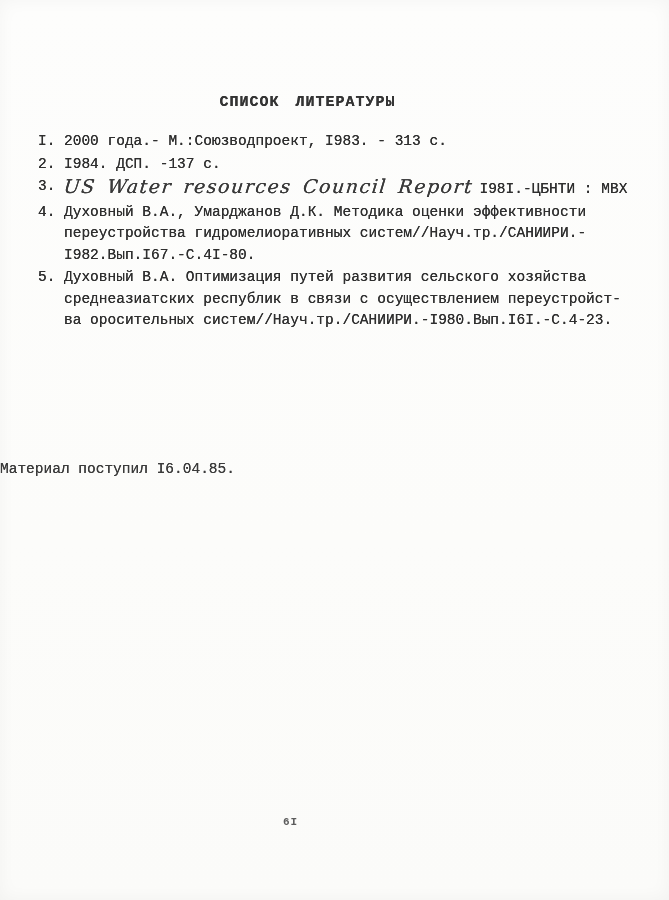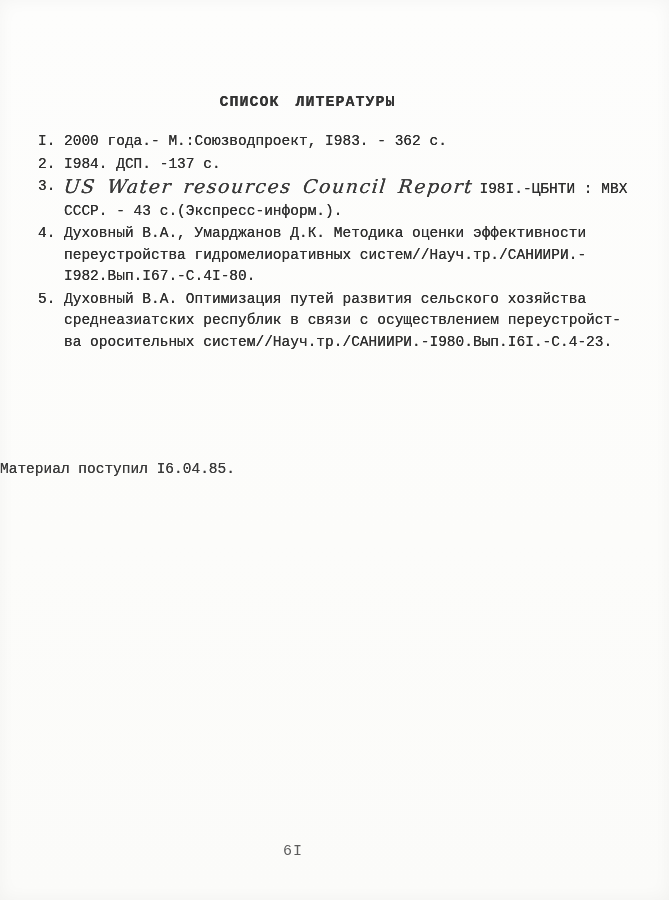--- a/index.html
+++ b/index.html
@@ -74,51 +74,51 @@
     top: 461px;
     left: 0;
     width: 100%;
     text-align: left;
     font-size: 14.5px;
     color: #3b3b3b;
     text-shadow: 0 0 0.4px #3b3b3b;
   }
   .page-number {
     position: absolute;
-    top: 843px;
+    top: 816px;
     left: 283px;
-    font-size: 15px;
+    font-size: 11px;
     color: #5c5c5c;
     letter-spacing: 1px;
+    font-weight: bold;
   }
 </style>
 </head>
 <body>
 
 <div class="page">
   <div class="doc-title">СПИСОК ЛИТЕРАТУРЫ</div>
 
   <div class="refs">
       <div class="ref">
         <span class="ref-num">I.</span>
         <div class="ref-body">
-          <div class="ref-line">2000 года.- М.:Союзводпроект, I983. - 362 с.</div>
+          <div class="ref-line">2000 года.- М.:Союзводпроект, I983. - 313 с.</div>
         </div>
       </div>
       <div class="ref">
         <span class="ref-num">2.</span>
         <div class="ref-body">
           <div class="ref-line">I984. ДСП. -137 с.</div>
         </div>
       </div>
       <div class="ref">
         <span class="ref-num">3.</span>
         <div class="ref-body">
           <div class="ref-line"><span class="handwritten">US Water resources Council Report</span>I98I.-ЦБНТИ : МВХ</div>
-          <div class="ref-line">СССР. - 43 с.(Экспресс-информ.).</div>
         </div>
       </div>
       <div class="ref">
         <span class="ref-num">4.</span>
         <div class="ref-body">
           <div class="ref-line">Духовный В.А., Умарджанов Д.К. Методика оценки эффективности</div>
           <div class="ref-line">переустройства гидромелиоративных систем//Науч.тр./САНИИРИ.-</div>
           <div class="ref-line">I982.Вып.I67.-С.4I-80.</div>
         </div>
       </div>

